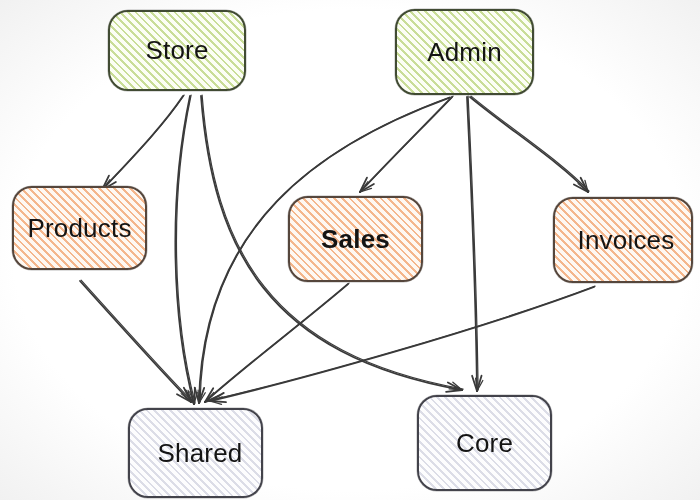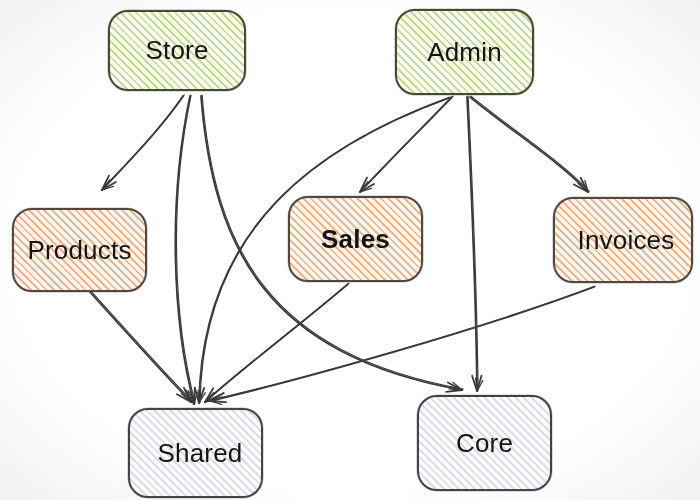--- a/index.html
+++ b/index.html
@@ -88,21 +88,21 @@
       <line x1="210" y1="401" x2="221.50633628686924" y2="404.40649750527956" stroke="#3a3a3a" stroke-width="1.3" stroke-linecap="round" class="edge"></line>
       <line x1="210" y1="401" x2="222.28939188083456" y2="396.7607963956331" stroke="#3a3a3a" stroke-width="1.1" stroke-linecap="round" class="edge"></line>
     </svg>
   <div id="node-layer">
       <div class="node" style="left: 108px; top: 10px; width: 138px; height: 81px; border-color: rgb(65, 75, 51); background: repeating-linear-gradient(45deg, rgb(201, 221, 152) 0px, rgb(201, 221, 152) 2px, rgb(252, 254, 245) 2px, rgb(252, 254, 245) 5.5px);">
         <span class="node-label">Store</span>
       </div>
       <div class="node" style="left: 395px; top: 9px; width: 139px; height: 86px; border-color: rgb(65, 75, 51); background: repeating-linear-gradient(45deg, rgb(201, 221, 152) 0px, rgb(201, 221, 152) 2px, rgb(252, 254, 245) 2px, rgb(252, 254, 245) 5.5px);">
         <span class="node-label">Admin</span>
       </div>
-      <div class="node" style="left: 12px; top: 208px; width: 135px; height: 84px; border-color: rgb(85, 70, 60); background: repeating-linear-gradient(45deg, rgb(244, 182, 140) 0px, rgb(244, 182, 140) 2px, rgb(254, 248, 242) 2px, rgb(254, 248, 242) 5.5px); align-items: center;">
+      <div class="node" style="left: 12px; top: 186px; width: 135px; height: 84px; border-color: rgb(85, 70, 60); background: repeating-linear-gradient(45deg, rgb(244, 182, 140) 0px, rgb(244, 182, 140) 2px, rgb(254, 248, 242) 2px, rgb(254, 248, 242) 5.5px); align-items: center;">
         <span class="node-label">Products</span>
       </div>
       <div class="node" style="left: 288px; top: 196px; width: 135px; height: 86px; border-color: rgb(85, 70, 60); background: repeating-linear-gradient(45deg, rgb(244, 182, 140) 0px, rgb(244, 182, 140) 2px, rgb(254, 248, 242) 2px, rgb(254, 248, 242) 5.5px); font-weight: bold;">
         <span class="node-label">Sales</span>
       </div>
       <div class="node" style="left: 553px; top: 197px; width: 140px; height: 86px; border-color: rgb(85, 70, 60); background: repeating-linear-gradient(45deg, rgb(244, 182, 140) 0px, rgb(244, 182, 140) 2px, rgb(254, 248, 242) 2px, rgb(254, 248, 242) 5.5px); padding-left: 6px;">
         <span class="node-label">Invoices</span>
       </div>
       <div class="node" style="left: 128px; top: 408px; width: 135px; height: 90px; border-color: rgb(67, 67, 75); background: repeating-linear-gradient(45deg, rgb(220, 221, 231) 0px, rgb(220, 221, 231) 2px, rgb(253, 253, 254) 2px, rgb(253, 253, 254) 5.5px); padding-left: 9px;">
         <span class="node-label">Shared</span>

